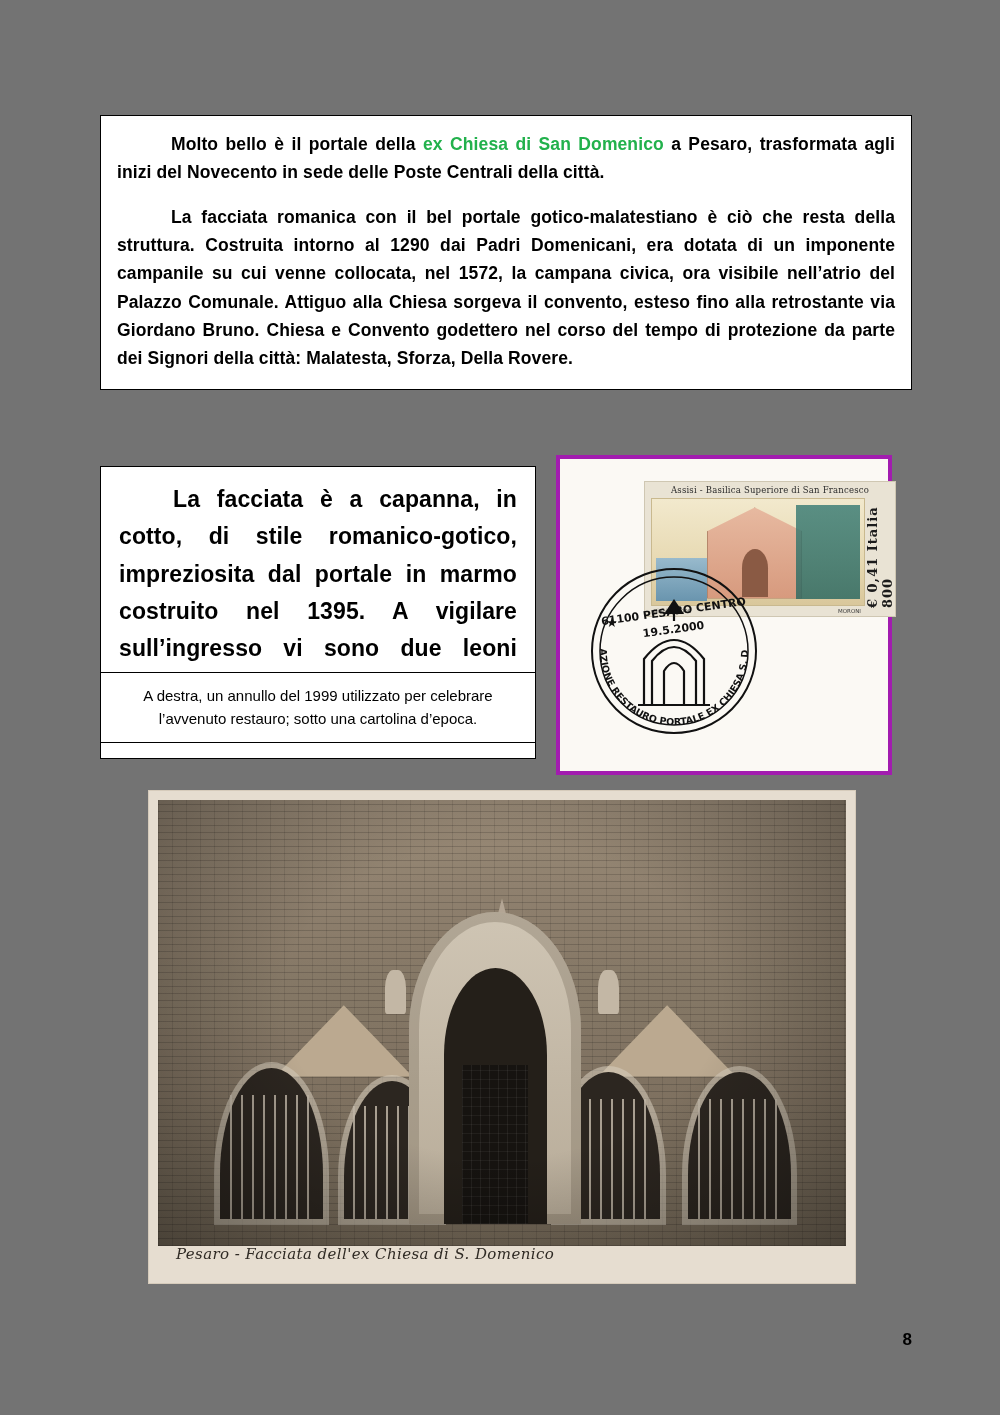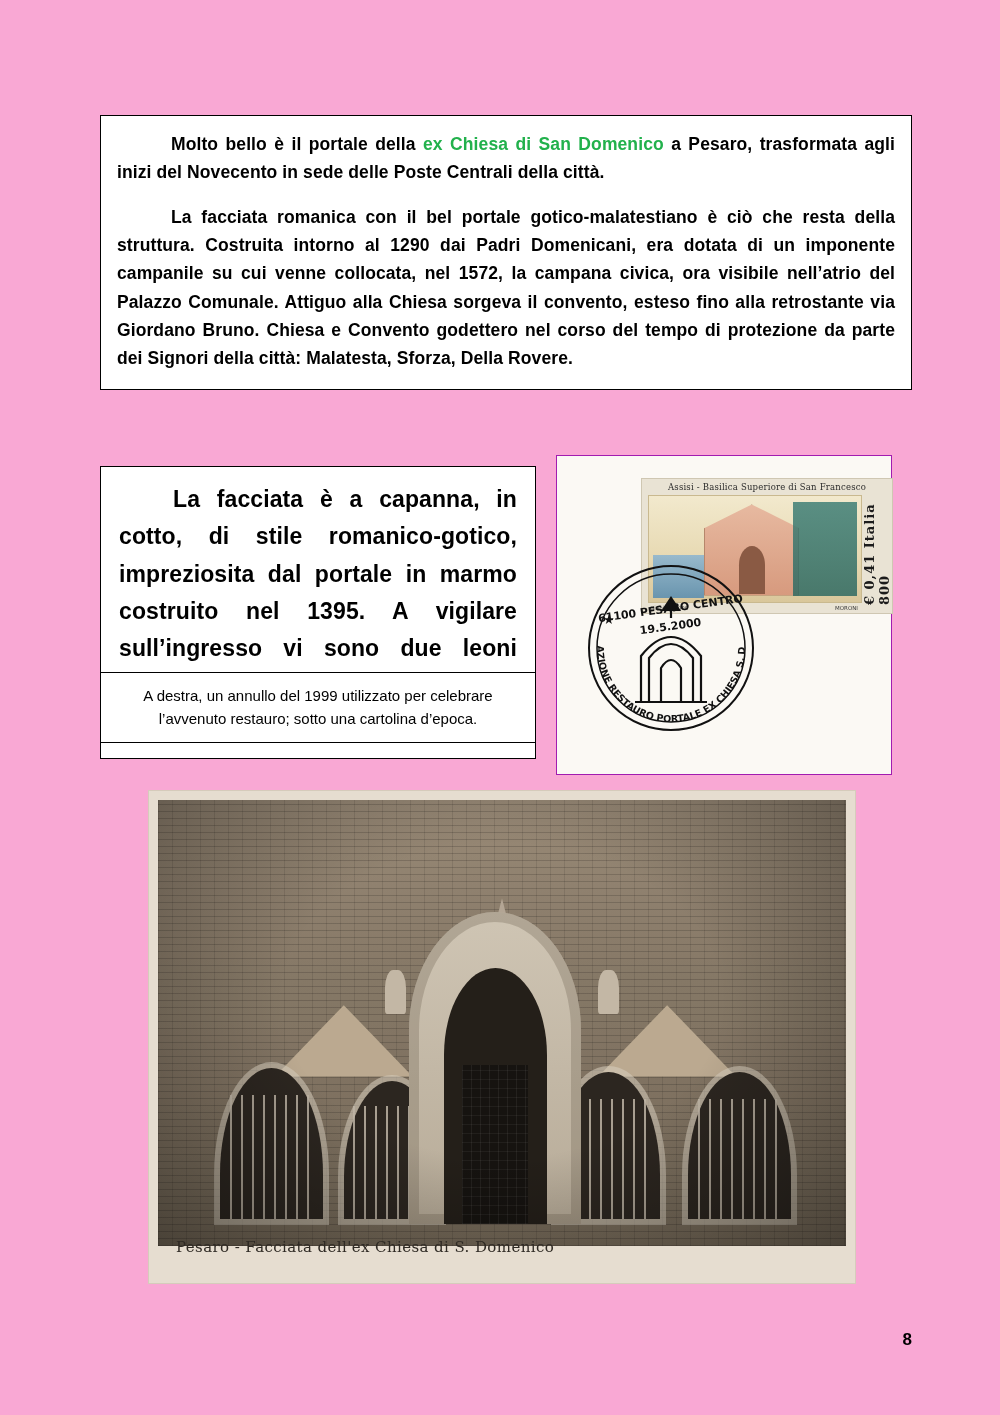--- a/index.html
+++ b/index.html
@@ -12,21 +12,21 @@
     height: 1415px;
     position: relative;
     font-family: "Liberation Sans", sans-serif;
     color: #000000;
     overflow: hidden;
   }
 
   .page {
     position: absolute;
     inset: 0;
-    background: #f9a8d4;
+    background: #737373;
   }
 
   
   .box {
     position: absolute;
     border: 1px solid #000000;
     box-sizing: border-box;
     background: #ffffff;
   }
 
@@ -77,21 +77,21 @@
   }
 
   
   .envelope {
     position: absolute;
     left: 556px;
     top: 455px;
     width: 336px;
     height: 320px;
     background: #fbf9f4;
-    border: 1px solid #a21caf;
+    border: 4px solid #a21caf;
     box-sizing: border-box;
   }
 
   .stamp {
     position: absolute;
     left: 84px;
     top: 22px;
     width: 252px;
     height: 136px;
     background: #e9e3d4;
@@ -308,22 +308,23 @@
     height: 10%;
     background: #c3b7a5;
     border-radius: 40% 40% 10% 10%;
   }
   .statue-l { left: 33%; bottom: 52%; }
   .statue-r { right: 33%; bottom: 52%; }
 
   .postcard-caption {
     position: absolute;
     left: 28px;
-    bottom: 28px;
+    bottom: 21px;
     font-family: "DejaVu Serif", serif;
+    font-style: italic;
     font-size: 15px;
     color: #2f2a24;
     letter-spacing: 0.4px;
   }
 
   
   .page-number {
     position: absolute;
     right: 88px;
     top: 1330px;

